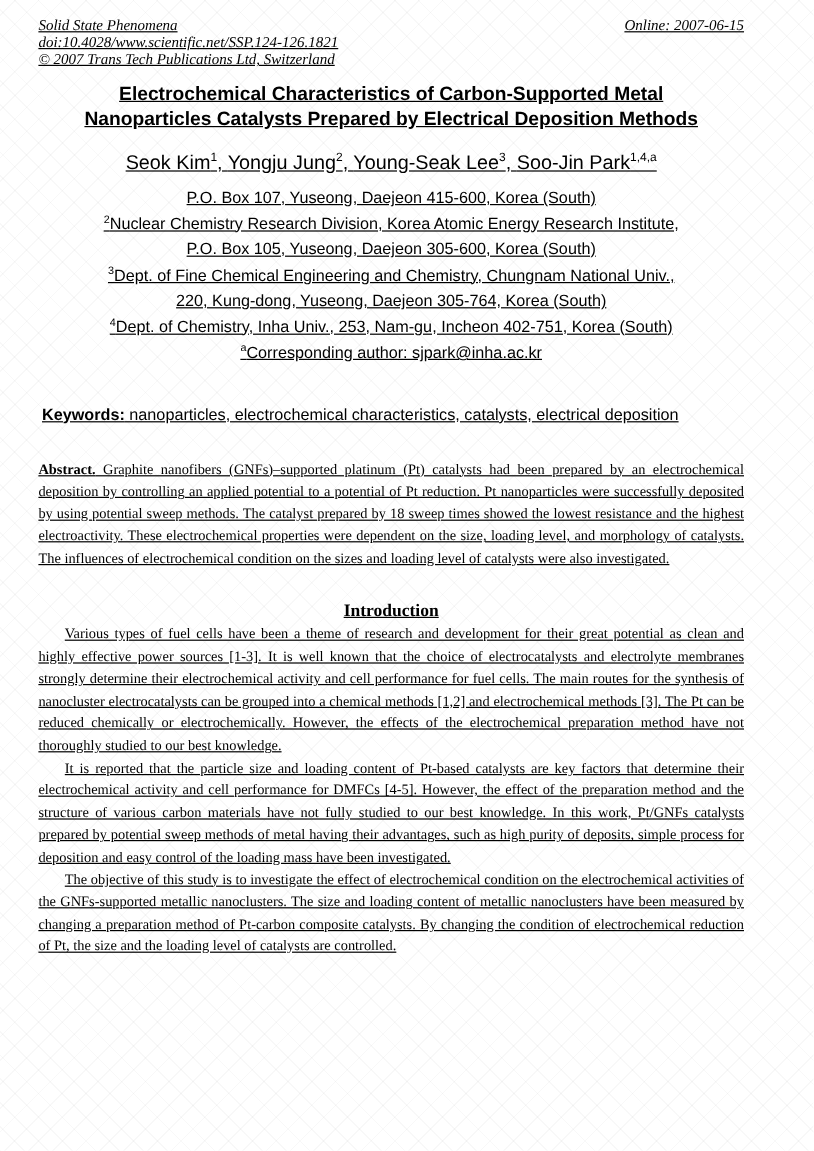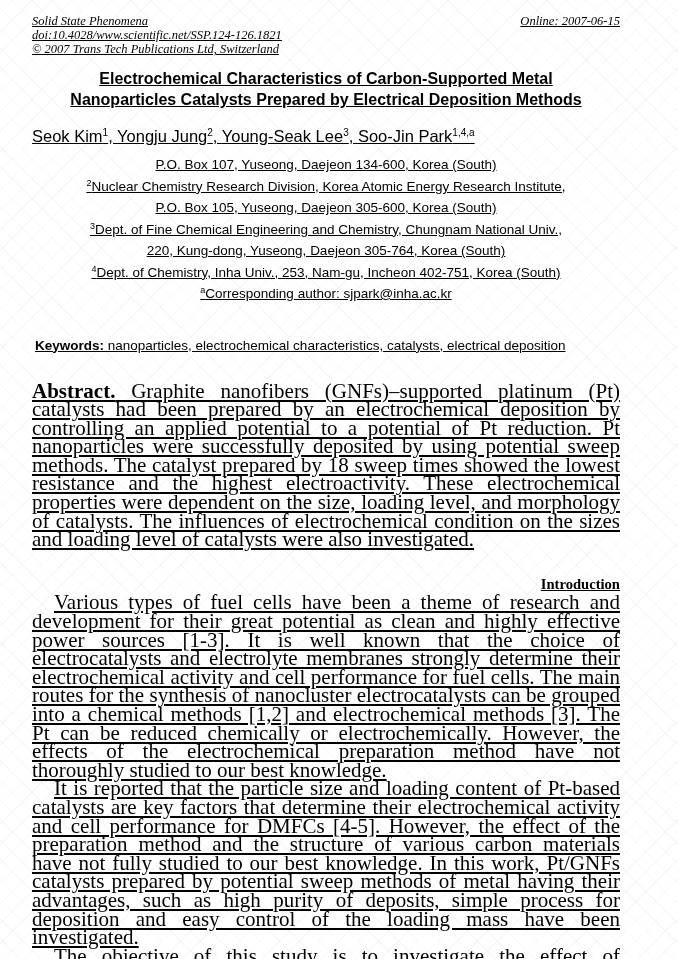--- a/index.html
+++ b/index.html
@@ -36,21 +36,21 @@
     margin: 12px auto 0 auto;
     max-width: 548px;
     text-align: center;
     font-family: "Liberation Sans", sans-serif;
     font-weight: bold;
     font-size: 16px;
     line-height: 21px;
   }
   .authors {
     margin-top: 17px;
-    text-align: left;
+    text-align: center;
     font-family: "Liberation Sans", sans-serif;
     font-size: 16.5px;
   }
   .authors sup {
     font-size: 10px;
     line-height: 0;
   }
   .affiliations {
     margin-top: 8px;
     text-align: center;
@@ -68,35 +68,35 @@
   .keywords {
     margin-top: 33px;
     font-family: "Liberation Sans", sans-serif;
     font-size: 13.5px;
     padding-left: 3px;
   }
   .keywords b { font-weight: bold; }
   
   .body-text {
     font-family: "Liberation Serif", serif;
-    font-size: 21px;
+    font-size: 12px;
     line-height: 18.6px;
     text-align: justify;
   }
   .abstract {
     margin: 29px 0 0 0;
   }
   .abstract b { font-weight: bold; }
   h2.section-heading {
     font-family: "Liberation Serif", serif;
     font-size: 14.6px;
     font-weight: bold;
     margin: 26px 0 0 0;
     line-height: 18.6px;
-    text-align: right;
+    text-align: center;
   }
   p.body-para {
     margin: 0;
     text-indent: 22px;
   }
 </style>
 </head>
 <body>
 
 <div class="page">
@@ -108,21 +108,21 @@
       <div>© 2007 Trans Tech Publications Ltd, Switzerland</div>
     </div>
     <div class="header-right">Online: 2007-06-15</div>
   </div>
 
   <div class="title">Electrochemical Characteristics of Carbon-Supported Metal Nanoparticles Catalysts Prepared by Electrical Deposition Methods</div>
 
   <div class="authors"><span>Seok Kim</span><sup>1</sup>, <span>Yongju Jung</span><sup>2</sup>, <span>Young-Seak Lee</span><sup>3</sup>, <span>Soo-Jin Park</span><sup>1,4,a</sup></div>
 
   <div class="affiliations">
-      <div class="aff-line">P.O. Box 107, Yuseong, Daejeon 134-600, Korea (South)</div>
+      <div class="aff-line">P.O. Box 107, Yuseong, Daejeon 415-600, Korea (South)</div>
       <div class="aff-line"><sup>2</sup>Nuclear Chemistry Research Division, Korea Atomic Energy Research Institute,</div>
       <div class="aff-line">P.O. Box 105, Yuseong, Daejeon 305-600, Korea (South)</div>
       <div class="aff-line"><sup>3</sup>Dept. of Fine Chemical Engineering and Chemistry, Chungnam National Univ.,</div>
       <div class="aff-line">220, Kung-dong, Yuseong, Daejeon 305-764, Korea (South)</div>
       <div class="aff-line"><sup>4</sup>Dept. of Chemistry, Inha Univ., 253, Nam-gu, Incheon 402-751, Korea (South)</div>
       <div class="aff-line"><sup>a</sup>Corresponding author: sjpark@inha.ac.kr</div>
     </div>
 
   <div class="keywords"><b>Keywords:</b><span> nanoparticles, electrochemical characteristics, catalysts, electrical deposition</span></div>
 

